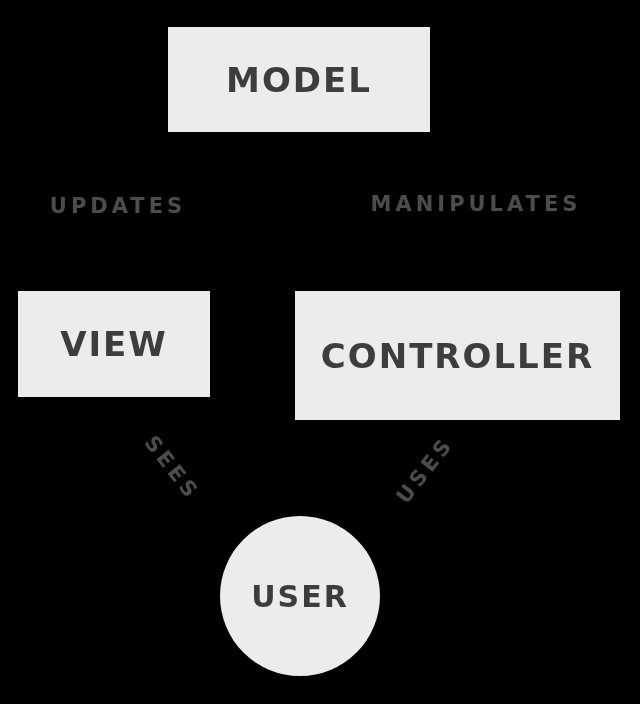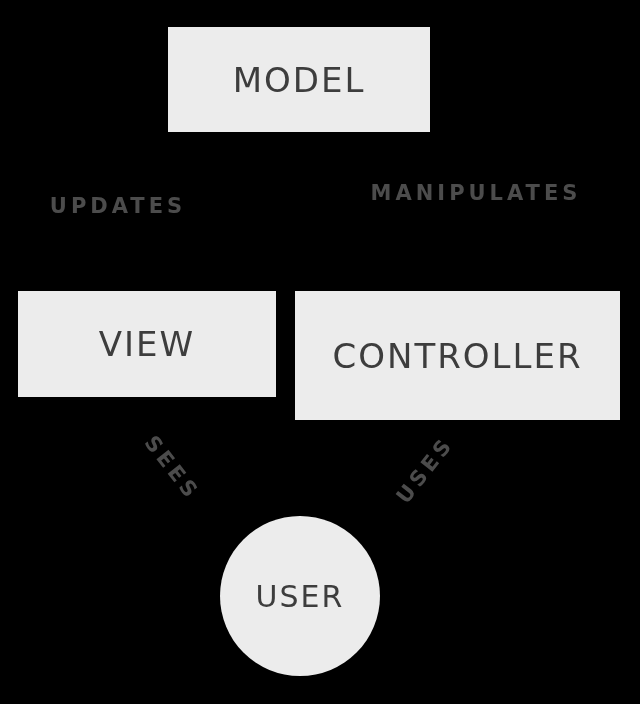--- a/index.html
+++ b/index.html
@@ -15,41 +15,41 @@
     overflow: hidden;
     font-family: "DejaVu Sans", "Liberation Sans", sans-serif;
   }
   .node {
     position: absolute;
     background: #ececec;
     color: #3d3d3d;
     display: flex;
     align-items: center;
     justify-content: center;
-    font-weight: normal;
+    font-weight: bold;
     letter-spacing: 2px;
   }
   .node-rect {
     
   }
   .node-circle {
     border-radius: 50%;
     align-items: center;
   }
   #node-model {
     left: 168px;
     top: 27px;
     width: 262px;
     height: 105px;
     font-size: 34px;
   }
   #node-view {
     left: 18px;
     top: 291px;
-    width: 258px;
+    width: 192px;
     height: 106px;
     font-size: 34px;
   }
   #node-controller {
     left: 295px;
     top: 291px;
     width: 325px;
     height: 129px;
     font-size: 34px;
   }
@@ -68,21 +68,21 @@
     letter-spacing: 4px;
     white-space: nowrap;
     transform: translate(-50%, -50%);
   }
   #label-updates {
     left: 118px;
     top: 206px;
   }
   #label-manipulates {
     left: 476px;
-    top: 193px;
+    top: 204px;
   }
   #label-sees {
     left: 172px;
     top: 468px;
     transform: translate(-50%, -50%) rotate(52deg);
   }
   #label-uses {
     left: 425px;
     top: 470px;
     transform: translate(-50%, -50%) rotate(-52deg);

